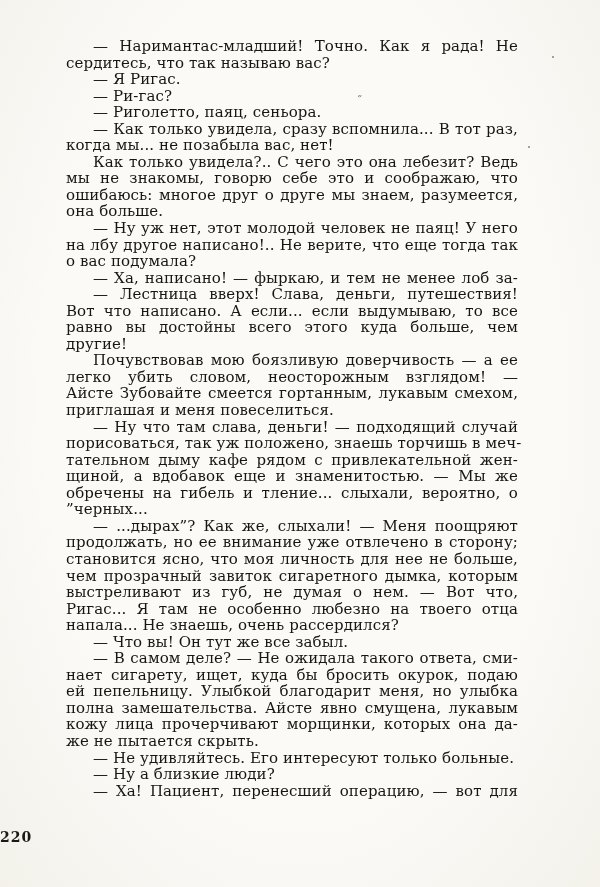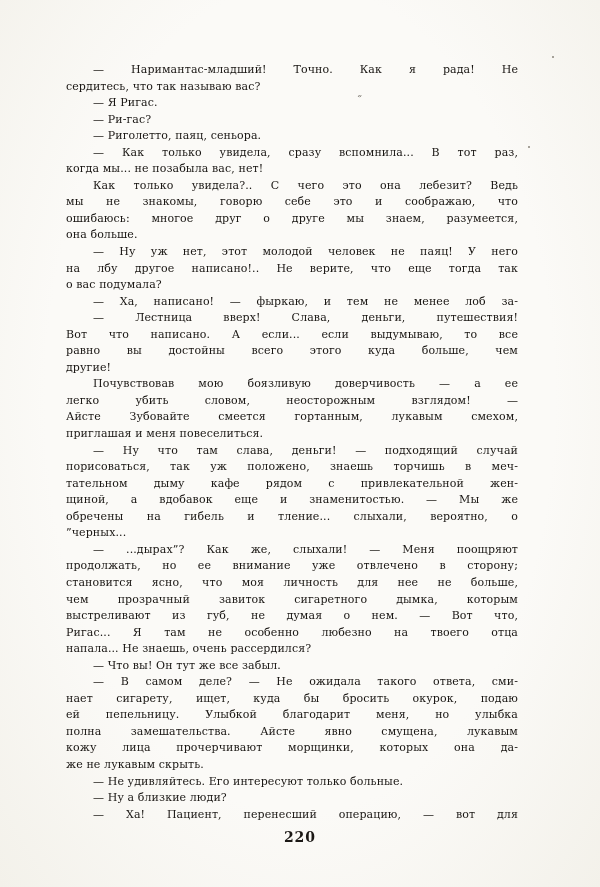--- a/index.html
+++ b/index.html
@@ -18,22 +18,21 @@
   }
   .scan-page {
     position: absolute;
     inset: 0;
   }
   .text-block {
     position: absolute;
     left: 66px;
     top: 38px;
     width: 452px;
-    font-size: 11px;
-    margin-top: 24px;
+    font-size: 15px;
     -webkit-font-smoothing: antialiased;
   }
   .line {
     height: 16.55px;
     line-height: 16.55px;
     text-align: justify;
     text-align-last: justify;
     white-space: nowrap;
     letter-spacing: 0.1px;
   }
@@ -42,21 +41,20 @@
   }
   .line.last {
     text-align: right;
     text-align-last: left;
   }
   .page-number {
     position: absolute;
     left: 0;
     top: 829px;
     width: 600px;
-    text-align: center;
     font-size: 14px;
     font-weight: bold;
     letter-spacing: 1px;
     color: #1b1815;
   }
   .artifact-quote {
     position: absolute;
     left: 356px;
     top: 94px;
     font-size: 11px;
@@ -114,21 +112,21 @@
       <div class="line">чем прозрачный завиток сигаретного дымка, которым</div>
       <div class="line">выстреливают из губ, не думая о нем. — Вот что,</div>
       <div class="line">Ригас... Я там не особенно любезно на твоего отца</div>
       <div class="line last">напала... Не знаешь, очень рассердился?</div>
       <div class="line first last">— Что вы! Он тут же все забыл.</div>
       <div class="line first">— В самом деле? — Не ожидала такого ответа, сми-</div>
       <div class="line">нает сигарету, ищет, куда бы бросить окурок, подаю</div>
       <div class="line">ей пепельницу. Улыбкой благодарит меня, но улыбка</div>
       <div class="line">полна замешательства. Айсте явно смущена, лукавым</div>
       <div class="line">кожу лица прочерчивают морщинки, которых она да-</div>
-      <div class="line last">же не лукавым скрыть.</div>
+      <div class="line last">же не пытается скрыть.</div>
       <div class="line first last">— Не удивляйтесь. Его интересуют только больные.</div>
       <div class="line first last">— Ну а близкие люди?</div>
       <div class="line first">— Ха! Пациент, перенесший операцию, — вот для</div>
     </div>
 
   <div class="page-number">220</div>
 
   <span class="artifact-quote">˝</span>
   <span class="artifact-dot d1"></span>
   <span class="artifact-dot d2"></span>

